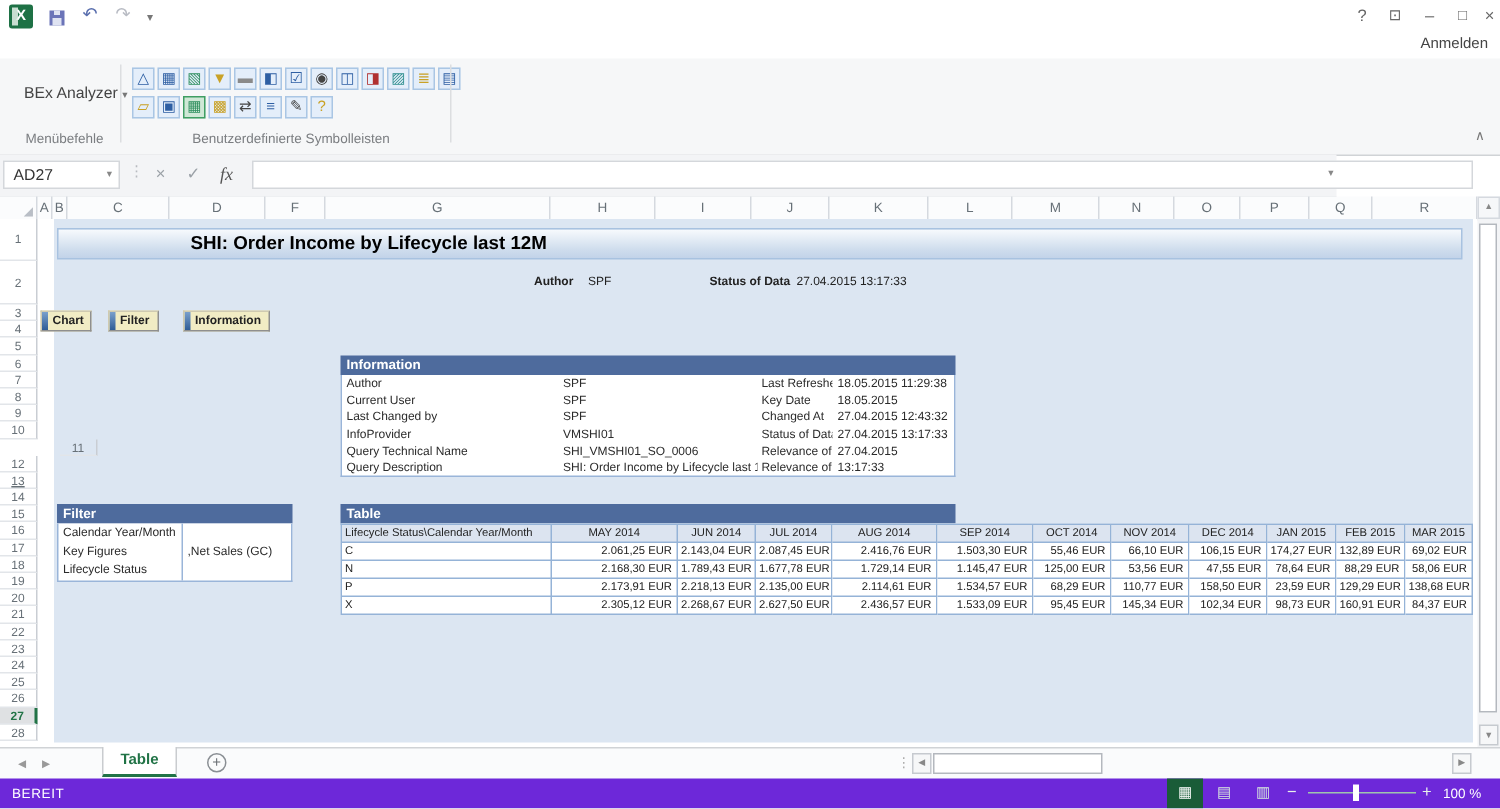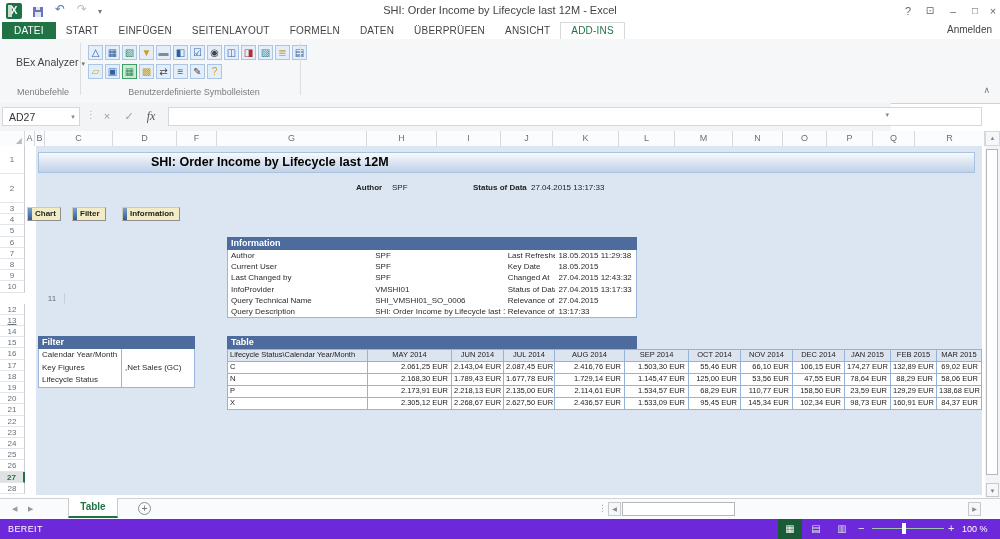--- a/index.html
+++ b/index.html
@@ -68,21 +68,21 @@
           text-align:center;line-height:14px;overflow:hidden;}
   
   #grid{position:absolute;left:0;top:146px;width:985px;height:352px;background:#fff;overflow:hidden;}
   #row-gutter{position:absolute;left:0;top:0;width:25px;}
   .rowhdr{width:25px;border-right:1px solid #c9cdd3;border-bottom:1px solid #e2e5e9;box-sizing:border-box;
           font-size:8px;color:#677077;text-align:center;}
   .rowhdr.sel{background:#dfe1e3;color:#217346;font-weight:bold;border-right:2px solid #217346;}
   #sheet-bg{position:absolute;left:36px;top:0;width:946px;height:349px;background:#dce6f2;}
   #title-band{position:absolute;left:38px;top:6px;width:937px;height:21px;box-sizing:border-box;
               background:linear-gradient(#f7fafd,#cfdded 70%,#c2d3e9);border:1px solid #a8c2e0;
-              font-size:12.5px;font-weight:bold;color:#000;line-height:19px;padding-left:112px;white-space:nowrap;}
+              font-size:12.5px;font-weight:bold;color:#000;line-height:19px;padding-left:88px;white-space:nowrap;}
   .meta{position:absolute;top:37px;font-size:8px;white-space:nowrap;color:#222;}
   #author-label{left:356px;font-weight:bold;}
   #author-value{left:392px;}
   #status-label{left:473px;font-weight:bold;}
   #status-value{left:531px;}
   .sap-btn{position:absolute;top:61px;height:14px;box-sizing:border-box;background:#f1ecc4;border:1px solid #8f8f8f;
            border-top-color:#cfcab0;border-left-color:#cfcab0;font-size:8px;font-weight:bold;color:#222;
            line-height:12px;padding:0 4px 0 7px;white-space:nowrap;overflow:hidden;}
   .sap-btn:before{content:"";position:absolute;left:0;top:0;bottom:0;width:4px;
            background:linear-gradient(#7aa0cc,#2f5d96);}
@@ -151,41 +151,27 @@
 <body>
 
 <div id="app">
 
   <div id="titlebar">
     <div id="excel-logo">X</div>
     <span class="qat" id="qat-save"><span class="floppy"></span></span>
     <span class="qat" id="qat-undo">↶</span>
     <span class="qat" id="qat-redo">↷</span>
     <span class="qat" id="qat-more">▾</span>
-    <div id="window-title">SHI: Order Income by Lifecycle last 12M - Excel</div>
     <span class="wctl" id="win-help">?</span>
     <span class="wctl" id="win-ribbonopt">⊡</span>
     <span class="wctl" id="win-min">–</span>
     <span class="wctl" id="win-max">□</span>
     <span class="wctl" id="win-close">×</span>
   </div>
 
-  <div id="ribbon-tabs">
-    <div id="ribbon-tabs-list">
-        <div class="rtab file">DATEI</div>
-        <div class="rtab">START</div>
-        <div class="rtab">EINFÜGEN</div>
-        <div class="rtab">SEITENLAYOUT</div>
-        <div class="rtab">FORMELN</div>
-        <div class="rtab">DATEN</div>
-        <div class="rtab">ÜBERPRÜFEN</div>
-        <div class="rtab">ANSICHT</div>
-        <div class="rtab active">ADD-INS</div>
-      </div>
-  </div>
   <div id="signin">Anmelden</div>
 
   <div id="ribbon-body">
     <div id="bex-menu-btn">
       <span>BEx Analyzer</span><span class="dd">▾</span>
     </div>
     <div class="rib-divider" id="div1"></div>
     <div class="bex-row" id="bex-row1">
         <span class="bex-btn">
           <span class="bex-glyph" style="color: rgb(46, 95, 163);">△</span>

